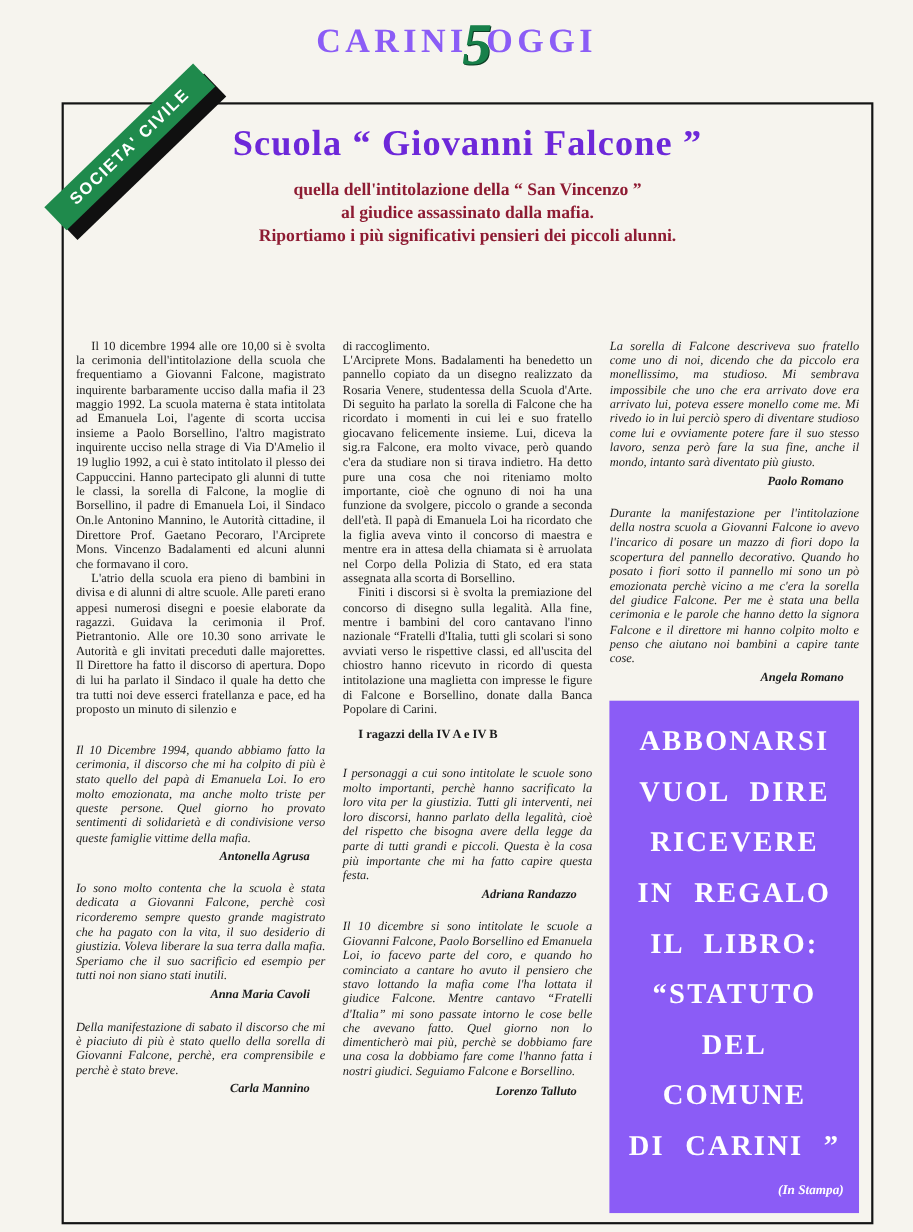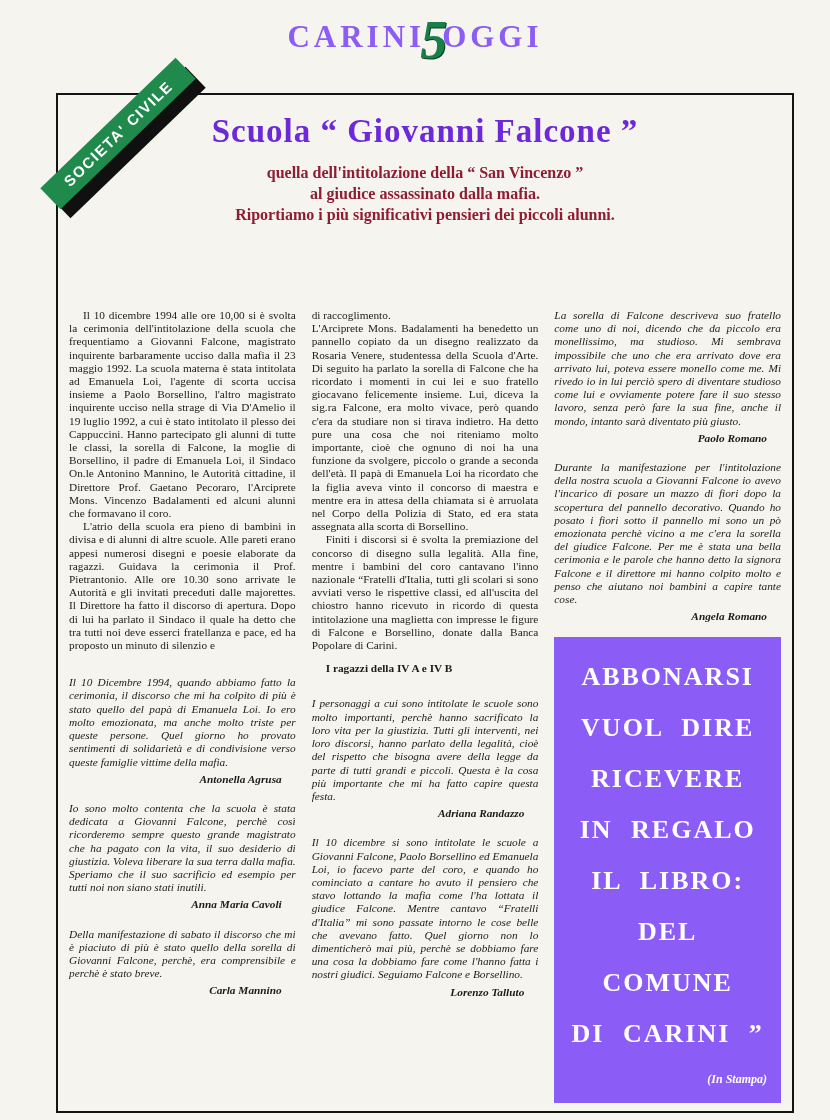--- a/index.html
+++ b/index.html
@@ -113,20 +113,21 @@
         <div class="testimonial">
           <p>Durante la manifestazione per l'intitolazione della nostra scuola a Giovanni Falcone io avevo l'incarico di posare un mazzo di fiori dopo la scopertura del pannello decorativo. Quando ho posato i fiori sotto il pannello mi sono un pò emozionata perchè vicino a me c'era la sorella del giudice Falcone. Per me è stata una bella cerimonia e le parole che hanno detto la signora Falcone e il direttore mi hanno colpito molto e penso che aiutano noi bambini a capire tante cose.</p>
           <div class="sig">Angela Romano</div>
         </div>
         <div class="promo">
           <div class="pline">ABBONARSI</div>
           <div class="pline">VUOL DIRE</div>
           <div class="pline">RICEVERE</div>
           <div class="pline">IN REGALO</div>
           <div class="pline">IL LIBRO:</div>
+          <div class="pline">“STATUTO</div>
           <div class="pline">DEL</div>
           <div class="pline">COMUNE</div>
           <div class="pline">DI CARINI ”</div>
           <div class="note">(In Stampa)</div>
         </div>
       </div>
 
     </div>
   </div>
 

